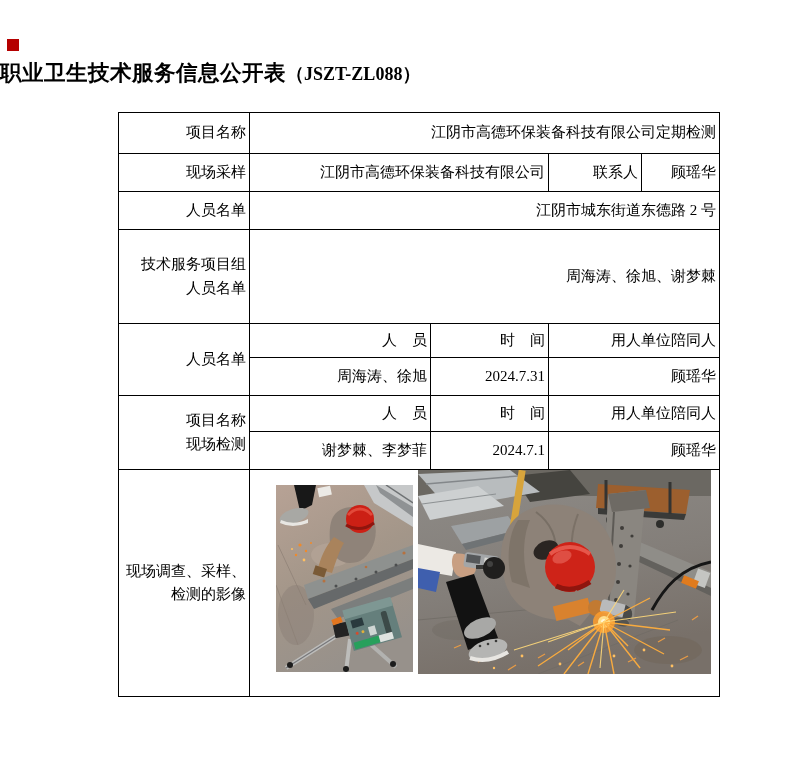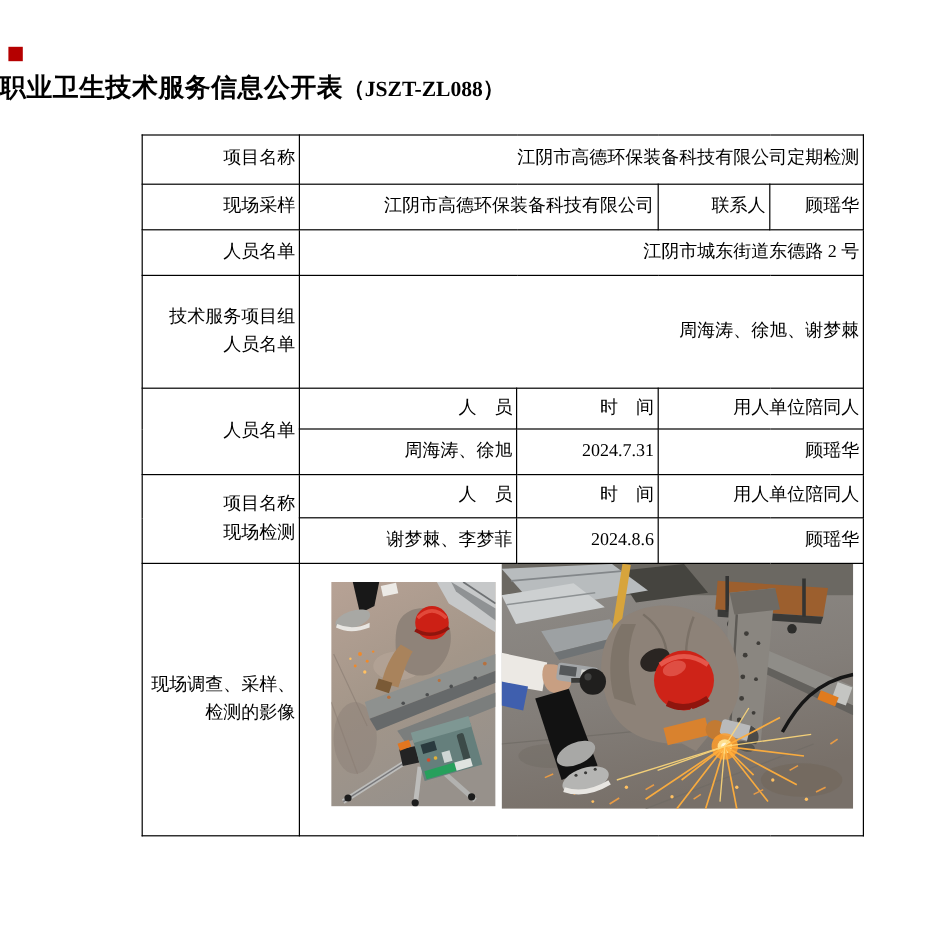--- a/index.html
+++ b/index.html
@@ -97,21 +97,21 @@
     <td class="label-cell" rowspan="2">
       <span>项目名称</span><br>
       <span>现场检测</span>
     </td>
     <td>人　员</td>
     <td>时　间</td>
     <td colspan="2">用人单位陪同人</td>
   </tr>
   <tr style="height:38px">
     <td>谢梦棘、李梦菲</td>
-    <td class="serif">2024.8.6</td>
+    <td class="serif">2024.7.1</td>
     <td colspan="2">顾瑶华</td>
   </tr>
 
   <tr style="height:227px">
     <td class="label-cell">
       <span>现场调查、采样、</span><br>
       <span>检测的影像</span>
     </td>
     <td colspan="4" class="photo-cell">
 

